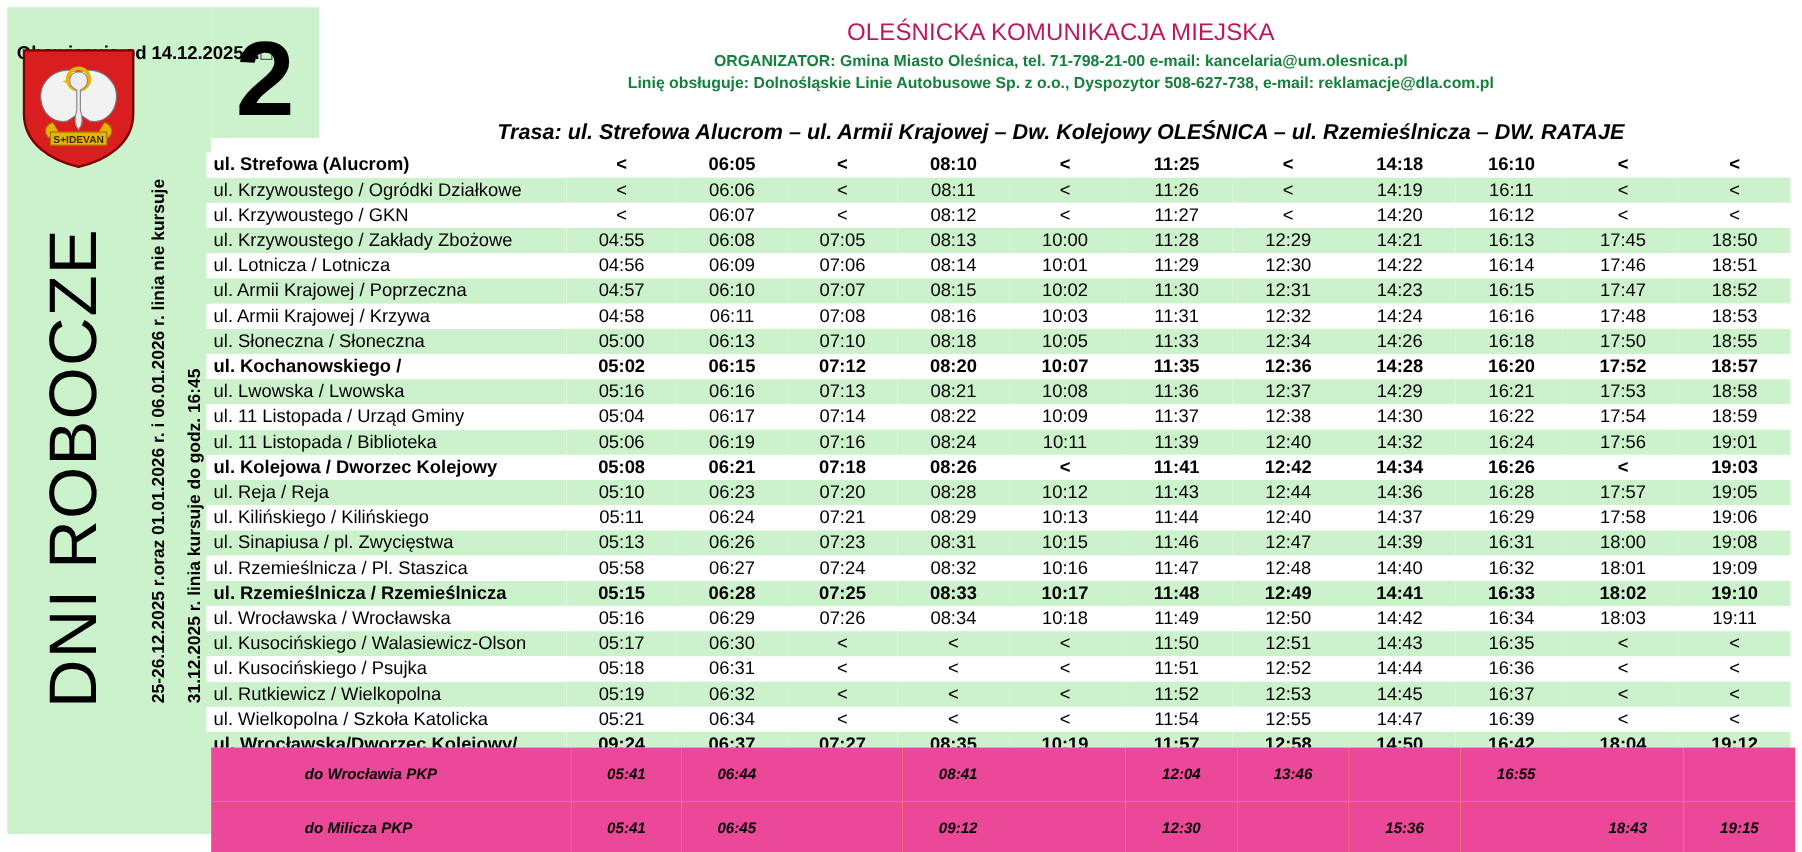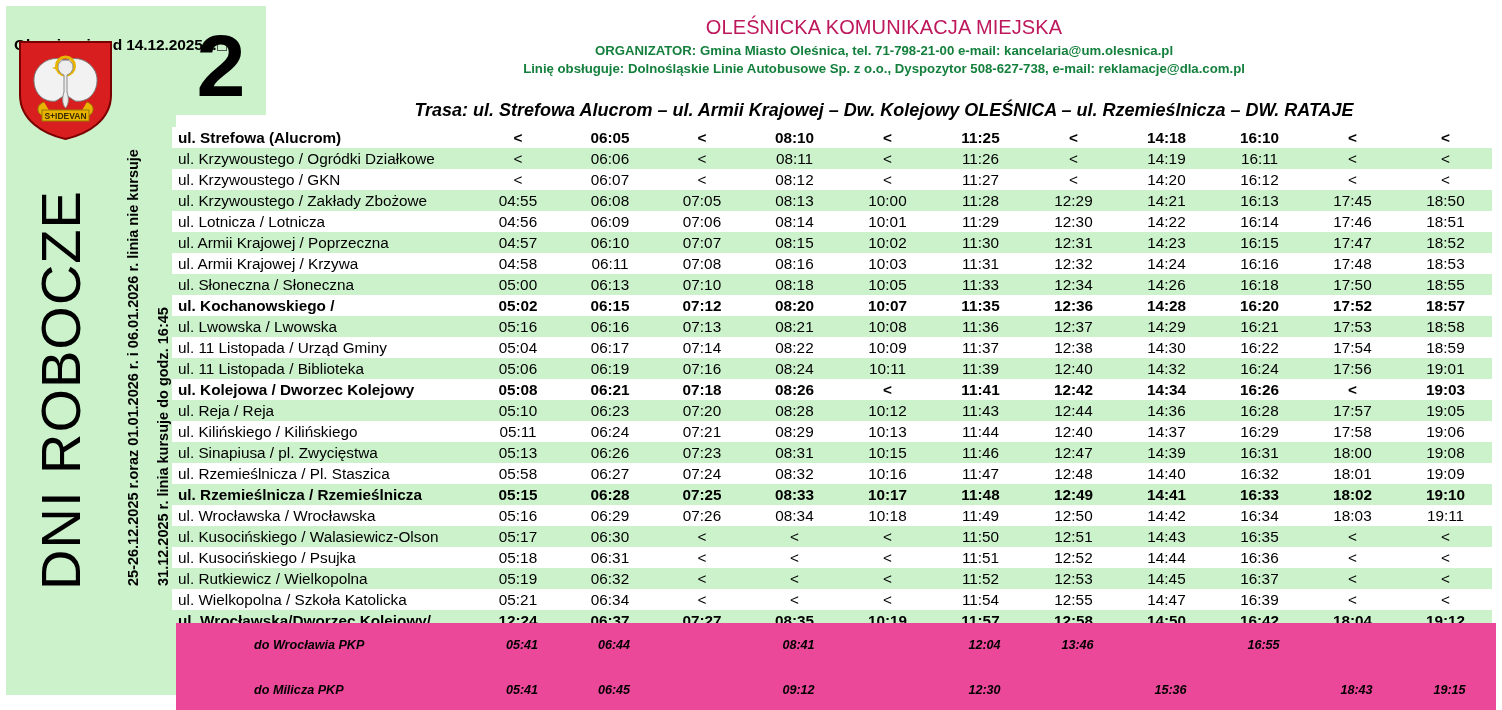--- a/index.html
+++ b/index.html
@@ -579,21 +579,21 @@
         <td class="time">&lt;</td>
         <td class="time">11:54</td>
         <td class="time">12:55</td>
         <td class="time">14:47</td>
         <td class="time">16:39</td>
         <td class="time">&lt;</td>
         <td class="time">&lt;</td>
       </tr>
       <tr class="alt bold">
         <td class="stop">ul. Wrocławska/Dworzec Kolejowy/</td>
-        <td class="time">12:24</td>
+        <td class="time">09:24</td>
         <td class="time">06:37</td>
         <td class="time">07:27</td>
         <td class="time">08:35</td>
         <td class="time">10:19</td>
         <td class="time">11:57</td>
         <td class="time">12:58</td>
         <td class="time">14:50</td>
         <td class="time">16:42</td>
         <td class="time">18:04</td>
         <td class="time">19:12</td>

